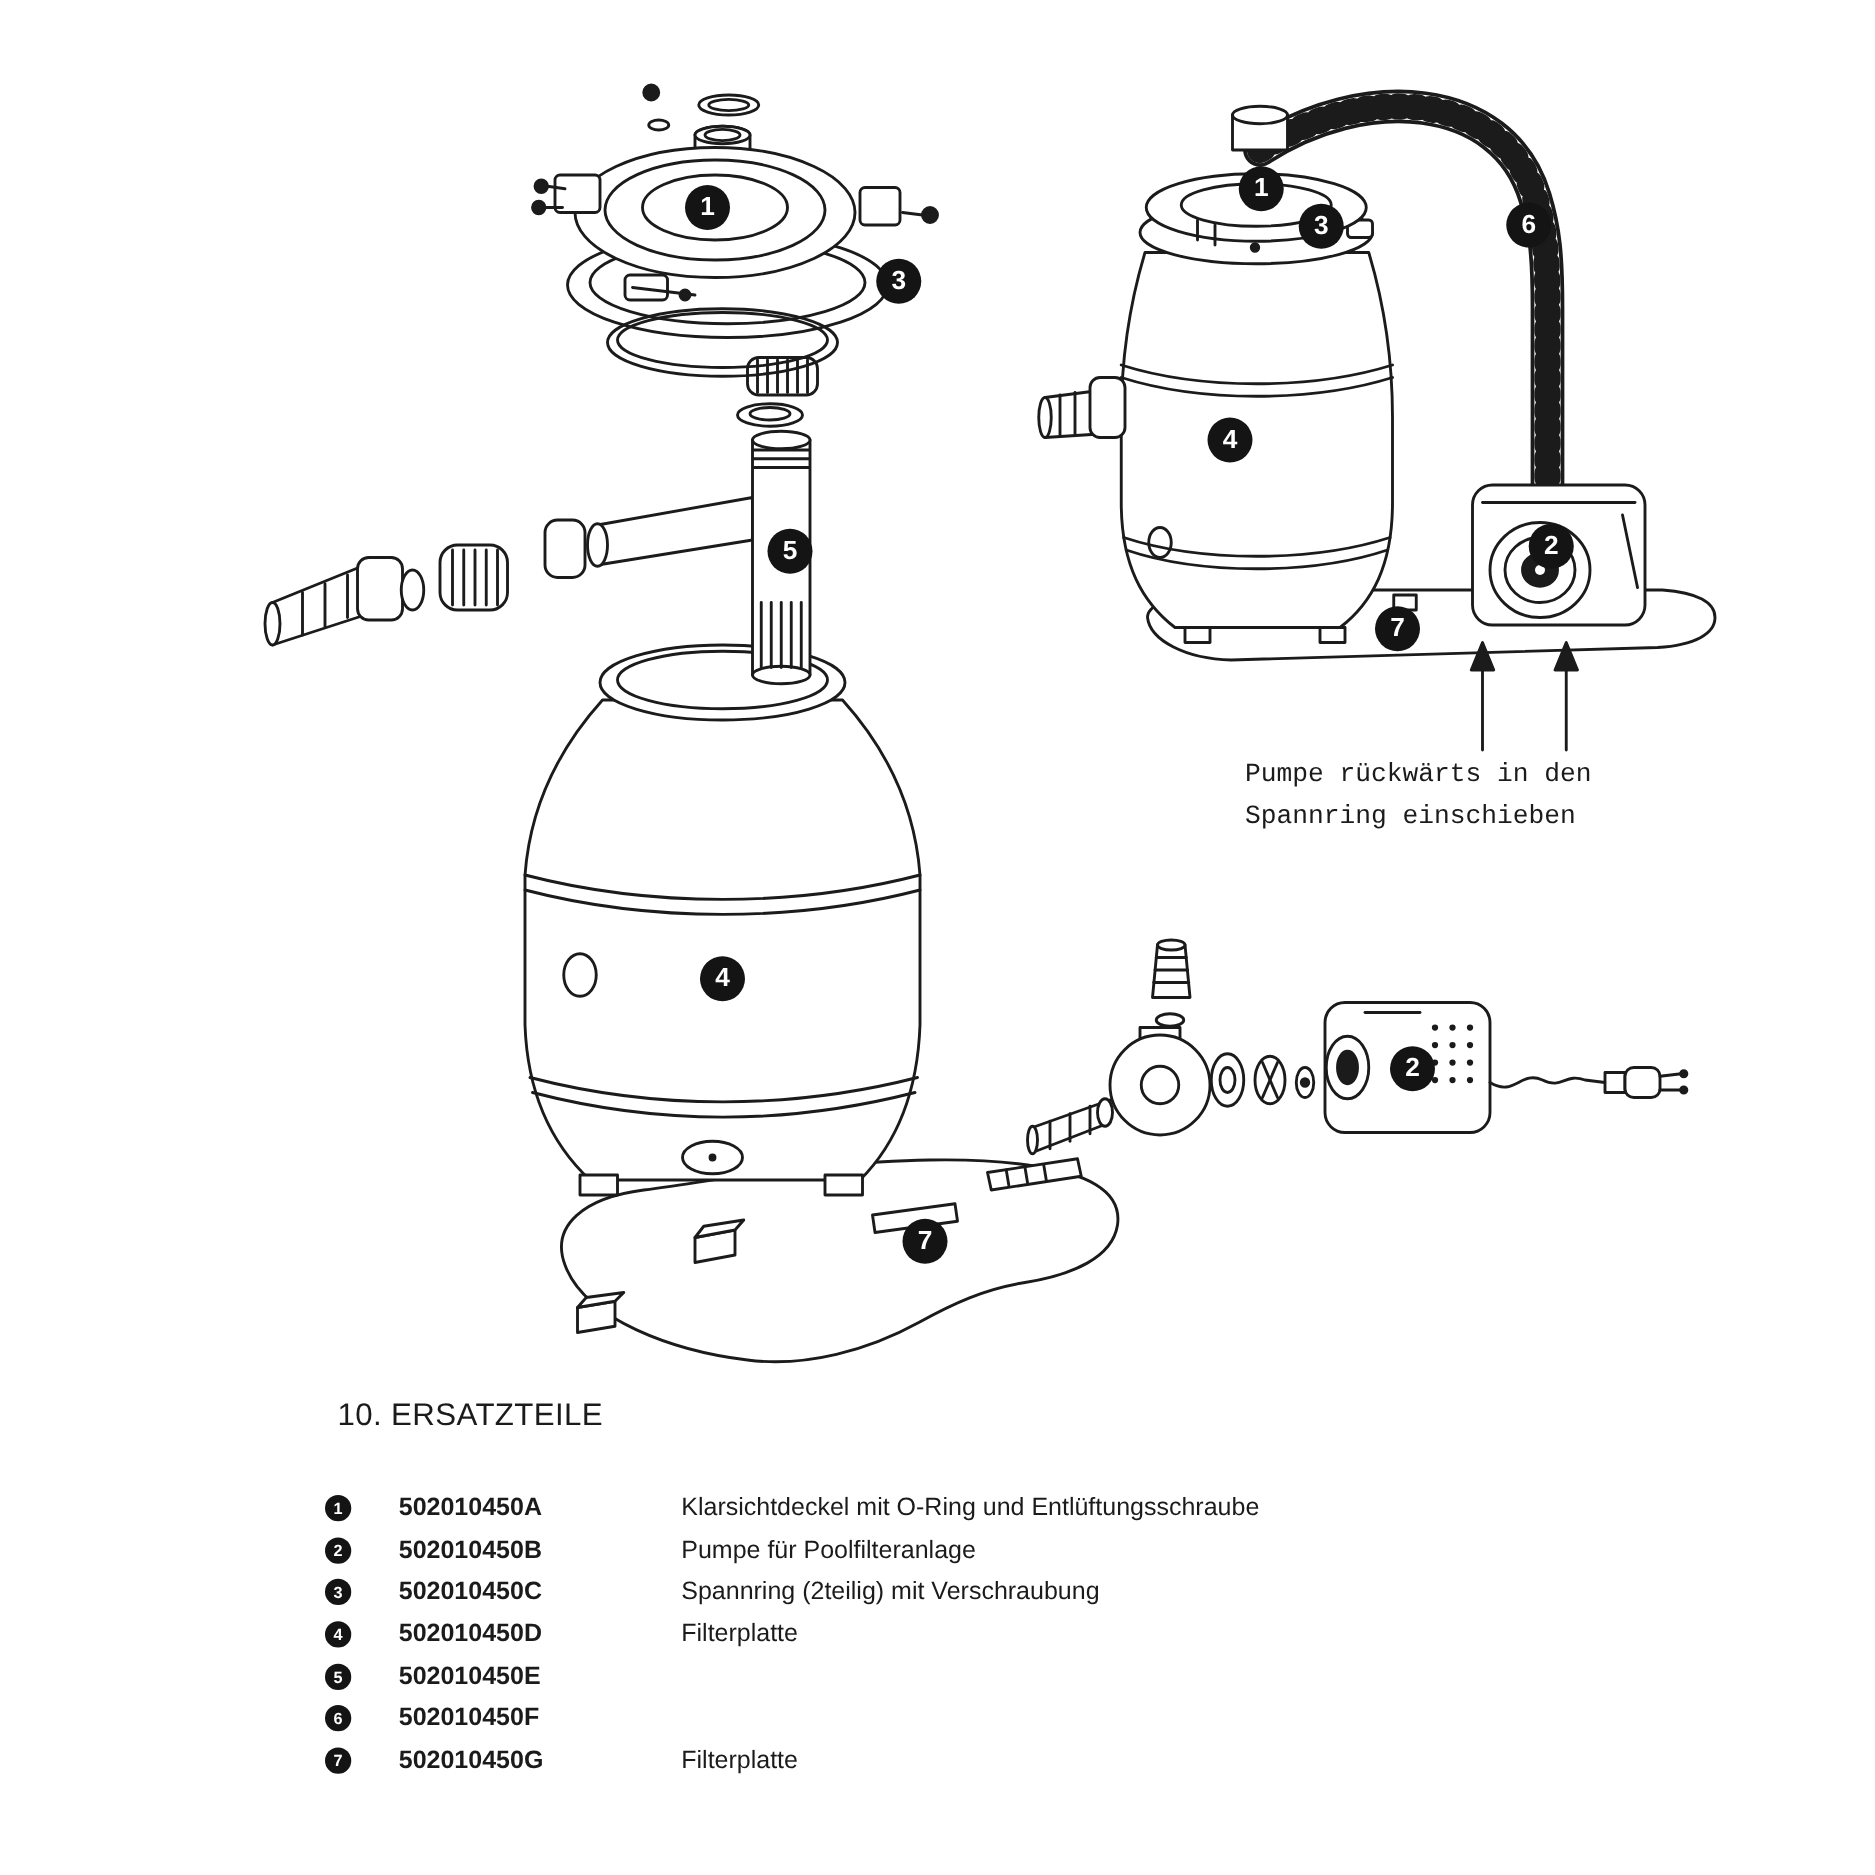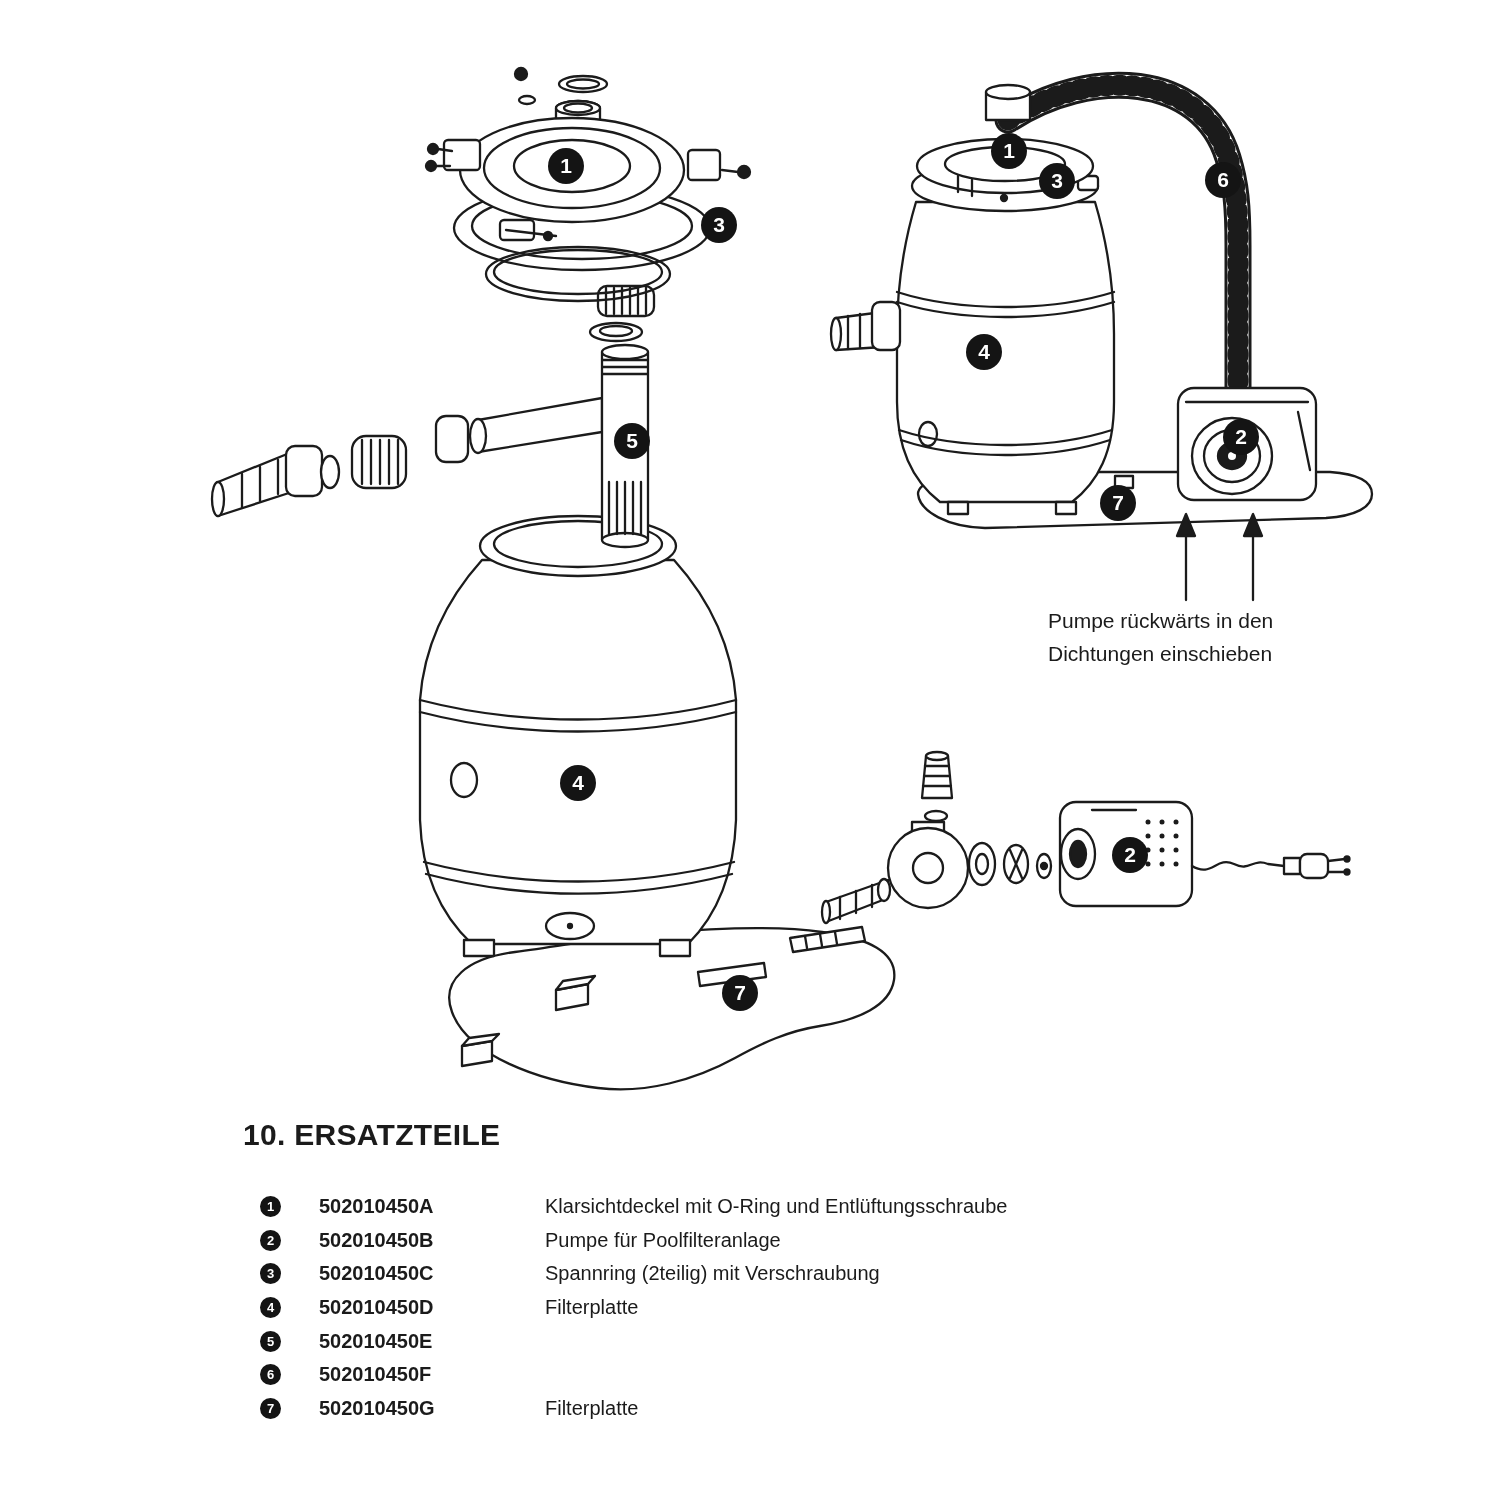--- a/index.html
+++ b/index.html
@@ -6,22 +6,22 @@
   .canvas{
     position:relative;width:1500px;height:1500px;background:#ffffff;
     font-family:"Liberation Sans","DejaVu Sans",sans-serif;color:#1b1b1b;overflow:hidden;
   }
   .art{position:absolute;left:0;top:0;}
   .callout{
     position:absolute;width:36px;height:36px;margin:-18px 0 0 -18px;border-radius:50%;
     background:#141414;color:#fff;font-weight:bold;font-size:21px;
     display:flex;align-items:center;justify-content:center;user-select:none;
   }
-  .annotation{position:absolute;left:1048px;top:604px;font-size:21px;line-height:33px;}
-  .heading{position:absolute;left:243px;top:1118px;font-size:30px;font-weight:bold;letter-spacing:.3px;}
+  .annotation{position:absolute;left:996px;top:604px;font-size:21px;line-height:33px;font-family:Liberation Mono, monospace;}
+  .heading{position:absolute;left:270px;top:1118px;font-size:25px;font-weight:normal;letter-spacing:.3px;}
   .parts{position:absolute;left:260px;top:1190px;width:1100px;}
   .prow{display:flex;align-items:center;height:33.6px;}
   .badge{
     flex:0 0 auto;width:21px;height:21px;border-radius:50%;background:#141414;color:#fff;
     font-size:13px;font-weight:bold;display:flex;align-items:center;justify-content:center;
   }
   .pno{margin-left:38px;width:226px;font-size:20px;font-weight:bold;}
   .desc{font-size:20px;}
 </style>
 </head>
@@ -282,21 +282,21 @@
   <div class="callout" style="left:1057px;top:181px">3</div>
   <div class="callout" style="left:1223px;top:180px">6</div>
   <div class="callout" style="left:984px;top:352px">4</div>
   <div class="callout" style="left:1241px;top:437px">2</div>
   <div class="callout" style="left:1118px;top:503px">7</div>
 
   <div class="callout" style="left:1130px;top:855px">2</div>
 
   <div class="annotation">
     <div>Pumpe rückwärts in den</div>
-    <div>Dichtungen einschieben</div>
+    <div>Spannring einschieben</div>
   </div>
 
   <div class="heading">10. ERSATZTEILE</div>
 
   <div class="parts">
     <div class="prow">
       <span class="badge">1</span>
       <span class="pno">502010450A</span>
       <span class="desc">Klarsichtdeckel mit O-Ring und Entlüftungsschraube</span>
     </div>

